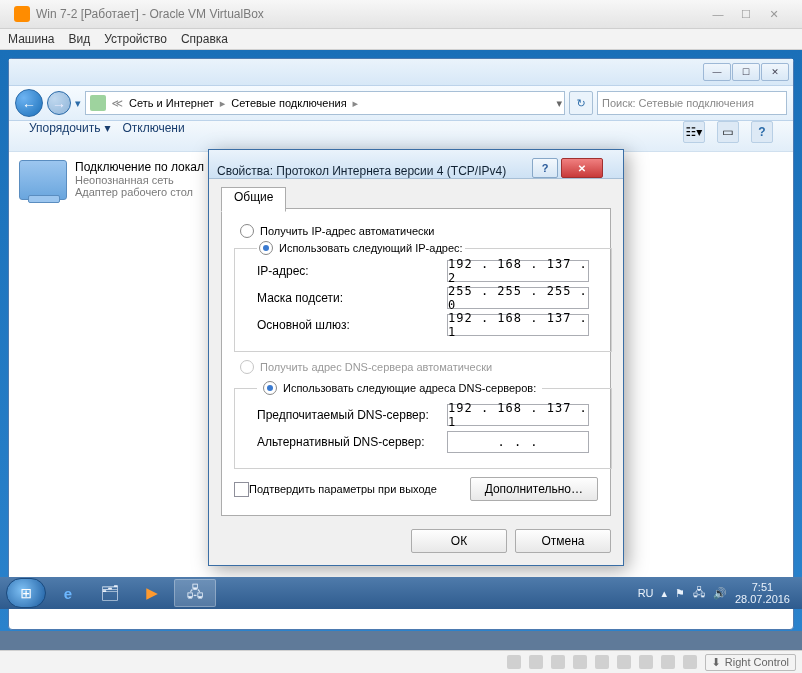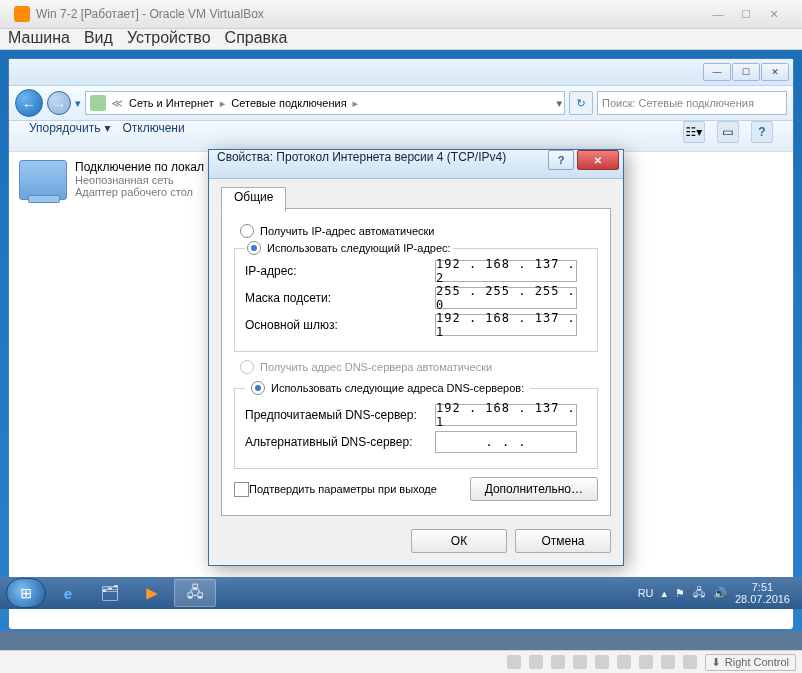--- a/index.html
+++ b/index.html
@@ -2,21 +2,21 @@
 <html><head>
 <meta charset="utf-8">
 <style>
   html,body{margin:0;padding:0;font-family:"Segoe UI",Tahoma,sans-serif;font-size:11px;color:#000;background:#fff}
   .outer{width:802px;height:673px;background:#5f7a99;position:relative;overflow:hidden}
   
   .vb-title{height:28px;background:linear-gradient(#f7f7f7,#e4e4e4);display:flex;align-items:center;padding:0 14px;border-bottom:1px solid #cfcfcf}
   .vb-title .app-icon{width:16px;height:16px;background:#ff8c00;border-radius:3px;margin-right:6px}
   .vb-title .title-text{color:#7a7a7a;font-size:12px;flex:1}
   .vb-title .win-btn{width:28px;height:18px;display:flex;align-items:center;justify-content:center;color:#999}
-  .vb-menu{height:20px;background:#f3f3f3;display:flex;padding:0 8px;gap:14px;font-size:16px;border-bottom:1px solid #d0d0d0}
+  .vb-menu{height:20px;background:#f3f3f3;display:flex;align-items:center;padding:0 8px;gap:14px;font-size:12px;border-bottom:1px solid #d0d0d0}
   .vb-menu span{color:#333}
   .inner-area{position:absolute;top:50px;left:0;right:0;bottom:42px;background:linear-gradient(#1a6fb8,#2a82cc);padding:0}
   
   .explorer{position:absolute;top:8px;left:8px;right:8px;height:570px;background:#fff;border:1px solid #4d7ab0;border-radius:4px}
   .ex-chrome{height:26px;background:linear-gradient(#eaf3fb,#d7e8f7);border-bottom:1px solid #bcd3ea;display:flex;justify-content:flex-end;align-items:center;padding-right:4px;gap:1px}
   .ex-chrome .wbtn{width:26px;height:16px;border:1px solid #9db8d6;background:linear-gradient(#f0f6fc,#d9e8f6);border-radius:2px;font-size:9px;display:flex;align-items:center;justify-content:center;color:#445}
   .nav-bar{height:30px;background:linear-gradient(#f6fbff,#e3effa);display:flex;align-items:center;padding:2px 6px;gap:4px;border-bottom:1px solid #bcd3ea}
   .nav-back,.nav-fwd{width:26px;height:26px;border-radius:50%;background:radial-gradient(circle at 30% 30%,#6db3f2,#1b6fb8);border:1px solid #2a6aa8;color:#fff;display:flex;align-items:center;justify-content:center;font-size:14px}
   .nav-fwd{width:22px;height:22px;background:radial-gradient(circle at 30% 30%,#c0d8ef,#8fb5d9);color:#eef}
   .addr{flex:1;height:22px;border:1px solid #a7bfd6;background:#fff;display:flex;align-items:center;font-size:11px;padding:0 2px;gap:4px}
@@ -29,34 +29,34 @@
   .toolbar .t-item{color:#1a3e6e;display:flex;align-items:center;gap:4px}
   .toolbar .spacer{flex:1}
   .toolbar .t-icon{width:20px;height:20px;background:#dde9f5;border:1px solid #b8cfe5;border-radius:2px;display:flex;align-items:center;justify-content:center}
   .content{padding:8px 10px;display:flex;gap:8px}
   .conn-icon{width:46px;height:38px;background:linear-gradient(#9cc6ef,#6aa6de);border:1px solid #5a8dc0;border-radius:3px;position:relative}
   .conn-icon:after{content:"";position:absolute;bottom:-4px;left:8px;width:30px;height:6px;background:#9cc6ef;border:1px solid #5a8dc0;border-radius:2px}
   .conn-text .l1{font-size:12px}
   .conn-text .l2,.conn-text .l3{color:#7a7a7a}
   
   .dialog{position:absolute;top:99px;left:208px;width:414px;background:#f0f0f0;border:1px solid #3a6ea5;box-shadow:4px 4px 18px rgba(0,0,0,.35)}
-  .dlg-title{height:28px;background:linear-gradient(#eaf3fb,#cde1f4);display:flex;align-items:flex-start;padding:0 4px 0 8px;border-bottom:1px solid #a7bfd6}
+  .dlg-title{height:28px;background:linear-gradient(#eaf3fb,#cde1f4);display:flex;align-items:flex-end;padding:0 20px 0 8px;border-bottom:1px solid #a7bfd6}
   .dlg-title .txt{flex:1;font-size:12px;color:#123}
   .dlg-title .help{width:24px;height:18px;border:1px solid #88a8c8;background:linear-gradient(#f3f8fd,#d6e6f5);border-radius:2px;display:flex;align-items:center;justify-content:center;color:#2a5a9a;font-weight:bold;margin-right:3px}
   .dlg-title .close{width:40px;height:18px;border:1px solid #a03030;background:linear-gradient(#f08080,#c83a3a);border-radius:2px;display:flex;align-items:center;justify-content:center;color:#fff;font-weight:bold;font-size:10px}
   .dlg-body{padding:8px 12px 12px}
   .tabstrip{position:relative;height:22px}
   .tab{position:absolute;top:0;left:0;height:21px;border:1px solid #acacac;border-bottom:1px solid #fff;background:#fff;padding:2px 12px 0;font-size:12px;z-index:2}
   .tab-pane{border:1px solid #acacac;background:#fff;padding:12px 12px 14px;position:relative;top:-1px}
   .desc{font-size:11px;line-height:1.35;margin-bottom:10px}
   .radio-row{display:flex;align-items:center;gap:6px;margin:3px 0 3px 6px;font-size:11px}
   .radio{width:12px;height:12px;border:1px solid #888;border-radius:50%;background:#fff;display:flex;align-items:center;justify-content:center}
   .radio.sel:after{content:"";width:6px;height:6px;background:#3a7ad0;border-radius:50%}
   .radio.dis{border-color:#c5c5c5}
-  fieldset{border:1px solid #d0d0d0;margin:0 0 8px;padding:6px 10px 10px}
+  fieldset{border:1px solid #d0d0d0;margin:0 0 8px;padding:6px 22px 10px}
   fieldset.zero-legend{padding-top:0}
   legend{padding:0 2px;font-size:11px}
   .form-row{display:flex;align-items:center;margin:5px 0}
   .form-row label{width:190px;font-size:12px}
   .ip-input{width:140px;height:20px;border:1px solid #abadb3;background:#fff;font-family:Consolas,monospace;font-size:12px;display:flex;align-items:center;justify-content:center;letter-spacing:1px}
   .actions{display:flex;align-items:center;margin-top:8px;}
   .chk{width:13px;height:13px;border:1px solid #8e8f9a;background:#fff}
   .btn{height:22px;border:1px solid #acacac;background:linear-gradient(#fefefe,#e8e8e8);border-radius:2px;padding:0 14px;font-size:12px;display:flex;align-items:center;justify-content:center}
   .dlg-footer{display:flex;justify-content:flex-end;gap:8px;margin-top:12px}
   .disabled{color:#9a9a9a}

